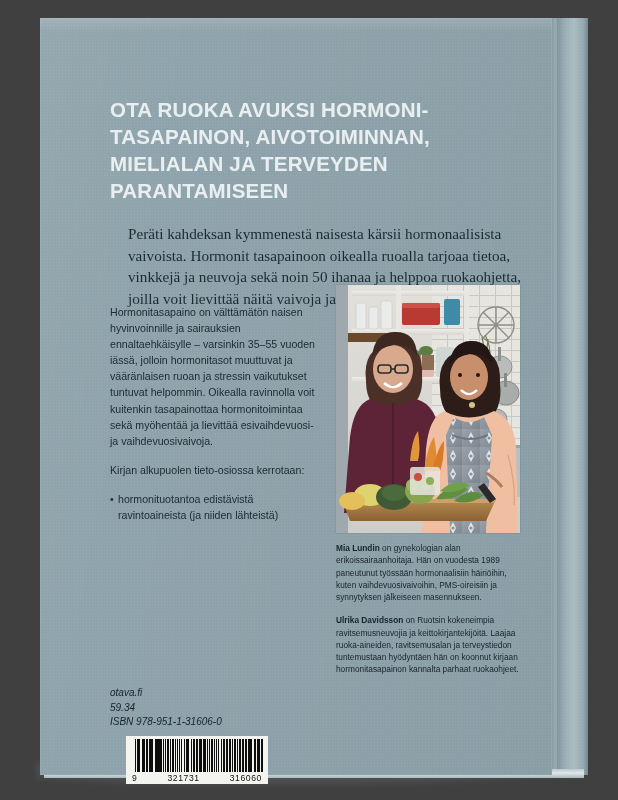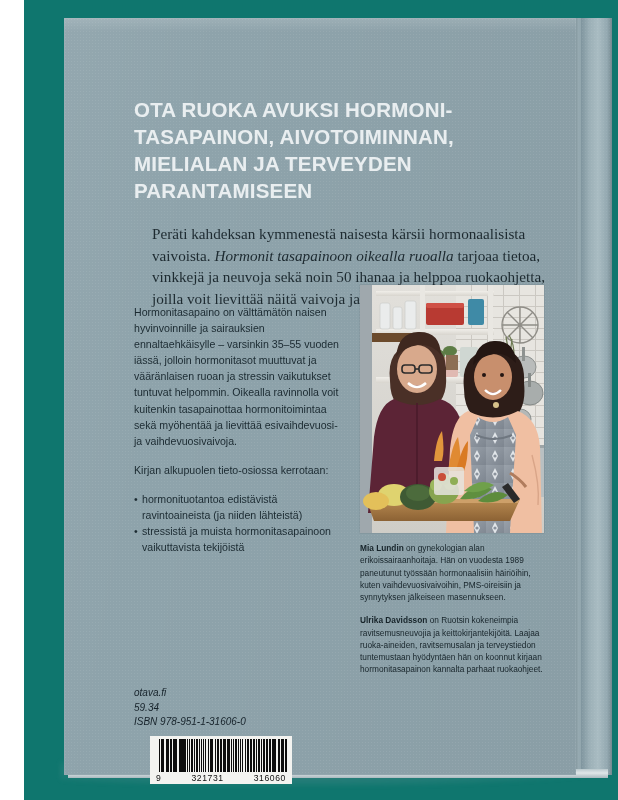--- a/index.html
+++ b/index.html
@@ -12,22 +12,21 @@
     height: 800px;
     overflow: hidden;
     font-family: "Liberation Sans", sans-serif;
     position: relative;
   }
 
   
   #scene {
     position: absolute;
     inset: 0;
-    background: #0f766e;
-    margin-left: 24px;
+    background: #404040;
   }
 
   
   .surface-shadow {
     position: absolute;
     left: 36px;
     top: 760px;
     width: 528px;
     height: 26px;
     background: radial-gradient(ellipse at 45% 40%, rgba(120,140,150,0.35) 0%, rgba(160,175,185,0.10) 60%, rgba(255,255,255,0) 78%);
@@ -148,21 +147,21 @@
   .lede {
     position: absolute;
     left: 88px;
     top: 190px;
     width: 396px;
     color: #1d2a30;
     font-family: "Liberation Serif", serif;
     font-size: 15.2px;
     line-height: 1.42;
   }
-  .lede .ital { font-style: italic; }
+  .lede .ital { }
 
   
   .col-left {
     position: absolute;
     left: 70px;
     top: 286px;
     width: 205px;
     color: #1b2a31;
     font-size: 10.6px;
     line-height: 1.52;
@@ -273,21 +272,20 @@
           <span class="tline">PARANTAMISEEN</span>
         </h1>
 
         <p class="lede"><span>Peräti kahdeksan kymmenestä naisesta kärsii hormonaalisista vaivoista. </span><span class="ital">Hormonit tasapainoon oikealla ruoalla</span><span> tarjoaa tietoa, vinkkejä ja neuvoja sekä noin 50 ihanaa ja helppoa ruokaohjetta, joilla voit lievittää näitä vaivoja ja voida paremmin.</span></p>
 
         <div class="col-left">
           <p>Hormonitasapaino on välttämätön naisen hyvinvoinnille ja sairauksien ennaltaehkäisylle – varsinkin 35–55 vuoden iässä, jolloin hormonitasot muuttuvat ja vääränlaisen ruoan ja stressin vaikutukset tuntuvat helpommin. Oikealla ravinnolla voit kuitenkin tasapainottaa hormonitoimintaa sekä myöhentää ja lievittää esivaihdevuosi- ja vaihdevuosivaivoja.</p>
           <p>Kirjan alkupuolen tieto-osiossa kerrotaan:</p>
           <ul>
             <li>hormonituotantoa edistävistä ravintoaineista (ja niiden lähteistä)</li>
-            <li>stressistä ja muista hormonitasapainoon vaikuttavista tekijöistä</li>
           </ul>
         </div>
 
         <div class="photo">
           <svg viewBox="0 0 184 248" preserveAspectRatio="xMidYMid slice">
             <defs>
               <linearGradient id="wallG" x1="0" y1="0" x2="0" y2="1">
                 <stop offset="0" stop-color="#e2e0db"></stop>
                 <stop offset="1" stop-color="#cfcdc7"></stop>
               </linearGradient>

